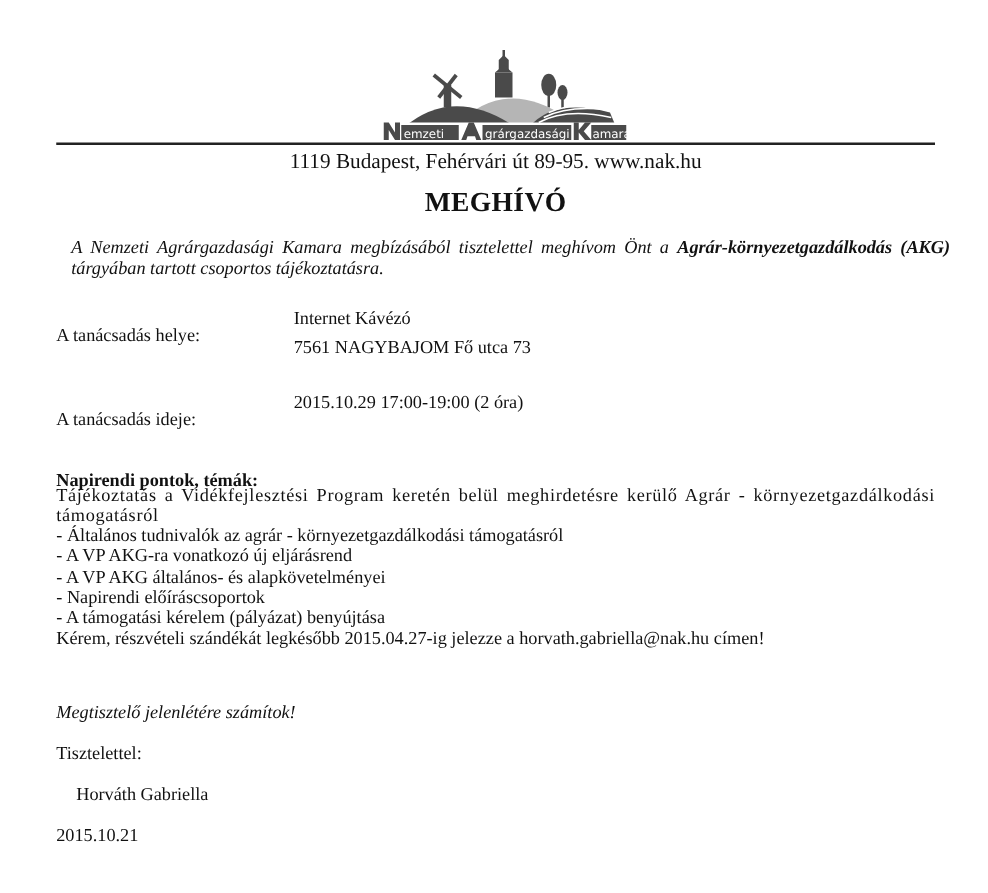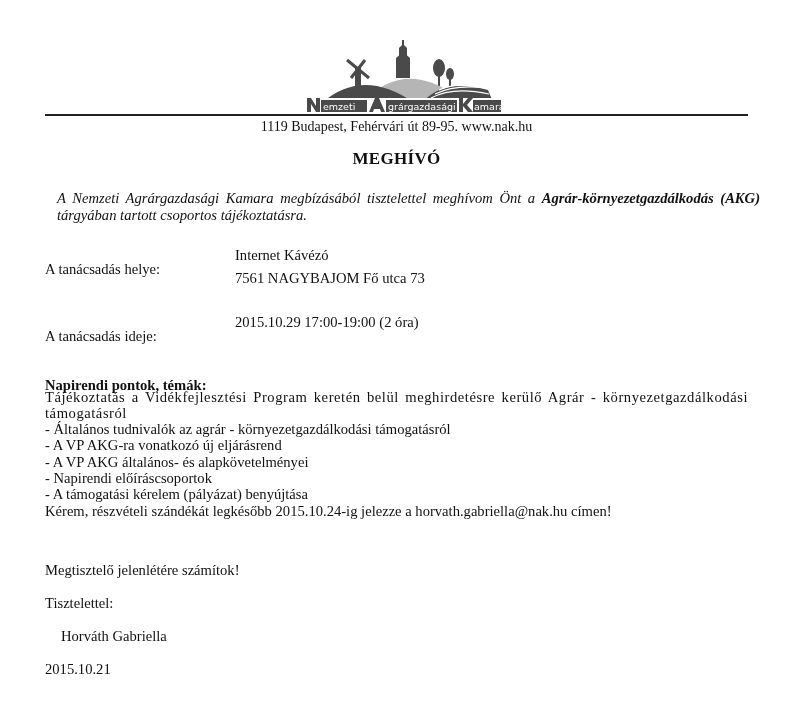--- a/index.html
+++ b/index.html
@@ -37,30 +37,30 @@
       width: 703px;
       height: 2px;
       background: #222222;
     }
     .address {
       position: absolute;
       top: 119px;
       left: 0;
       width: 703px;
       text-align: center;
-      font-size: 14px;
+      font-size: 17px;
     }
     .title {
       position: absolute;
       top: 149px;
       left: 0;
       width: 703px;
       text-align: center;
       font-weight: bold;
-      font-size: 17px;
+      font-size: 22px;
       letter-spacing: 0.3px;
     }
     .intro {
       position: absolute;
       top: 190px;
       left: 12px;
       width: 703px;
       line-height: 16.5px;
       text-align: justify;
       font-style: italic;
@@ -196,20 +196,20 @@
   <div class="agenda-intro">Tájékoztatás a Vidékfejlesztési Program keretén belül meghirdetésre kerülő Agrár - környezetgazdálkodási támogatásról</div>
 
   <ul class="agenda-list">
     <li>- Általános tudnivalók az agrár - környezetgazdálkodási támogatásról</li>
     <li>- A VP AKG-ra vonatkozó új eljárásrend</li>
     <li>- A VP AKG általános- és alapkövetelményei</li>
     <li>- Napirendi előíráscsoportok</li>
     <li>- A támogatási kérelem (pályázat) benyújtása</li>
   </ul>
 
-  <div class="rsvp">Kérem, részvételi szándékát legkésőbb 2015.10.24-ig jelezze a horvath.gabriella@nak.hu címen!</div>
-
-  <div class="closing" style="top:562px;">Megtisztelő jelenlétére számítok!</div>
+  <div class="rsvp">Kérem, részvételi szándékát legkésőbb 2015.04.27-ig jelezze a horvath.gabriella@nak.hu címen!</div>
+
+  <div class="closing" style="top:562px;font-style:italic;">Megtisztelő jelenlétére számítok!</div>
   <div class="closing" style="top:595px;">Tisztelettel:</div>
   <div class="closing" style="top:628px;margin-left:16px;">Horváth Gabriella</div>
   <div class="closing" style="top:661px;">2015.10.21</div>
 
 </div>
 
 </body></html>

